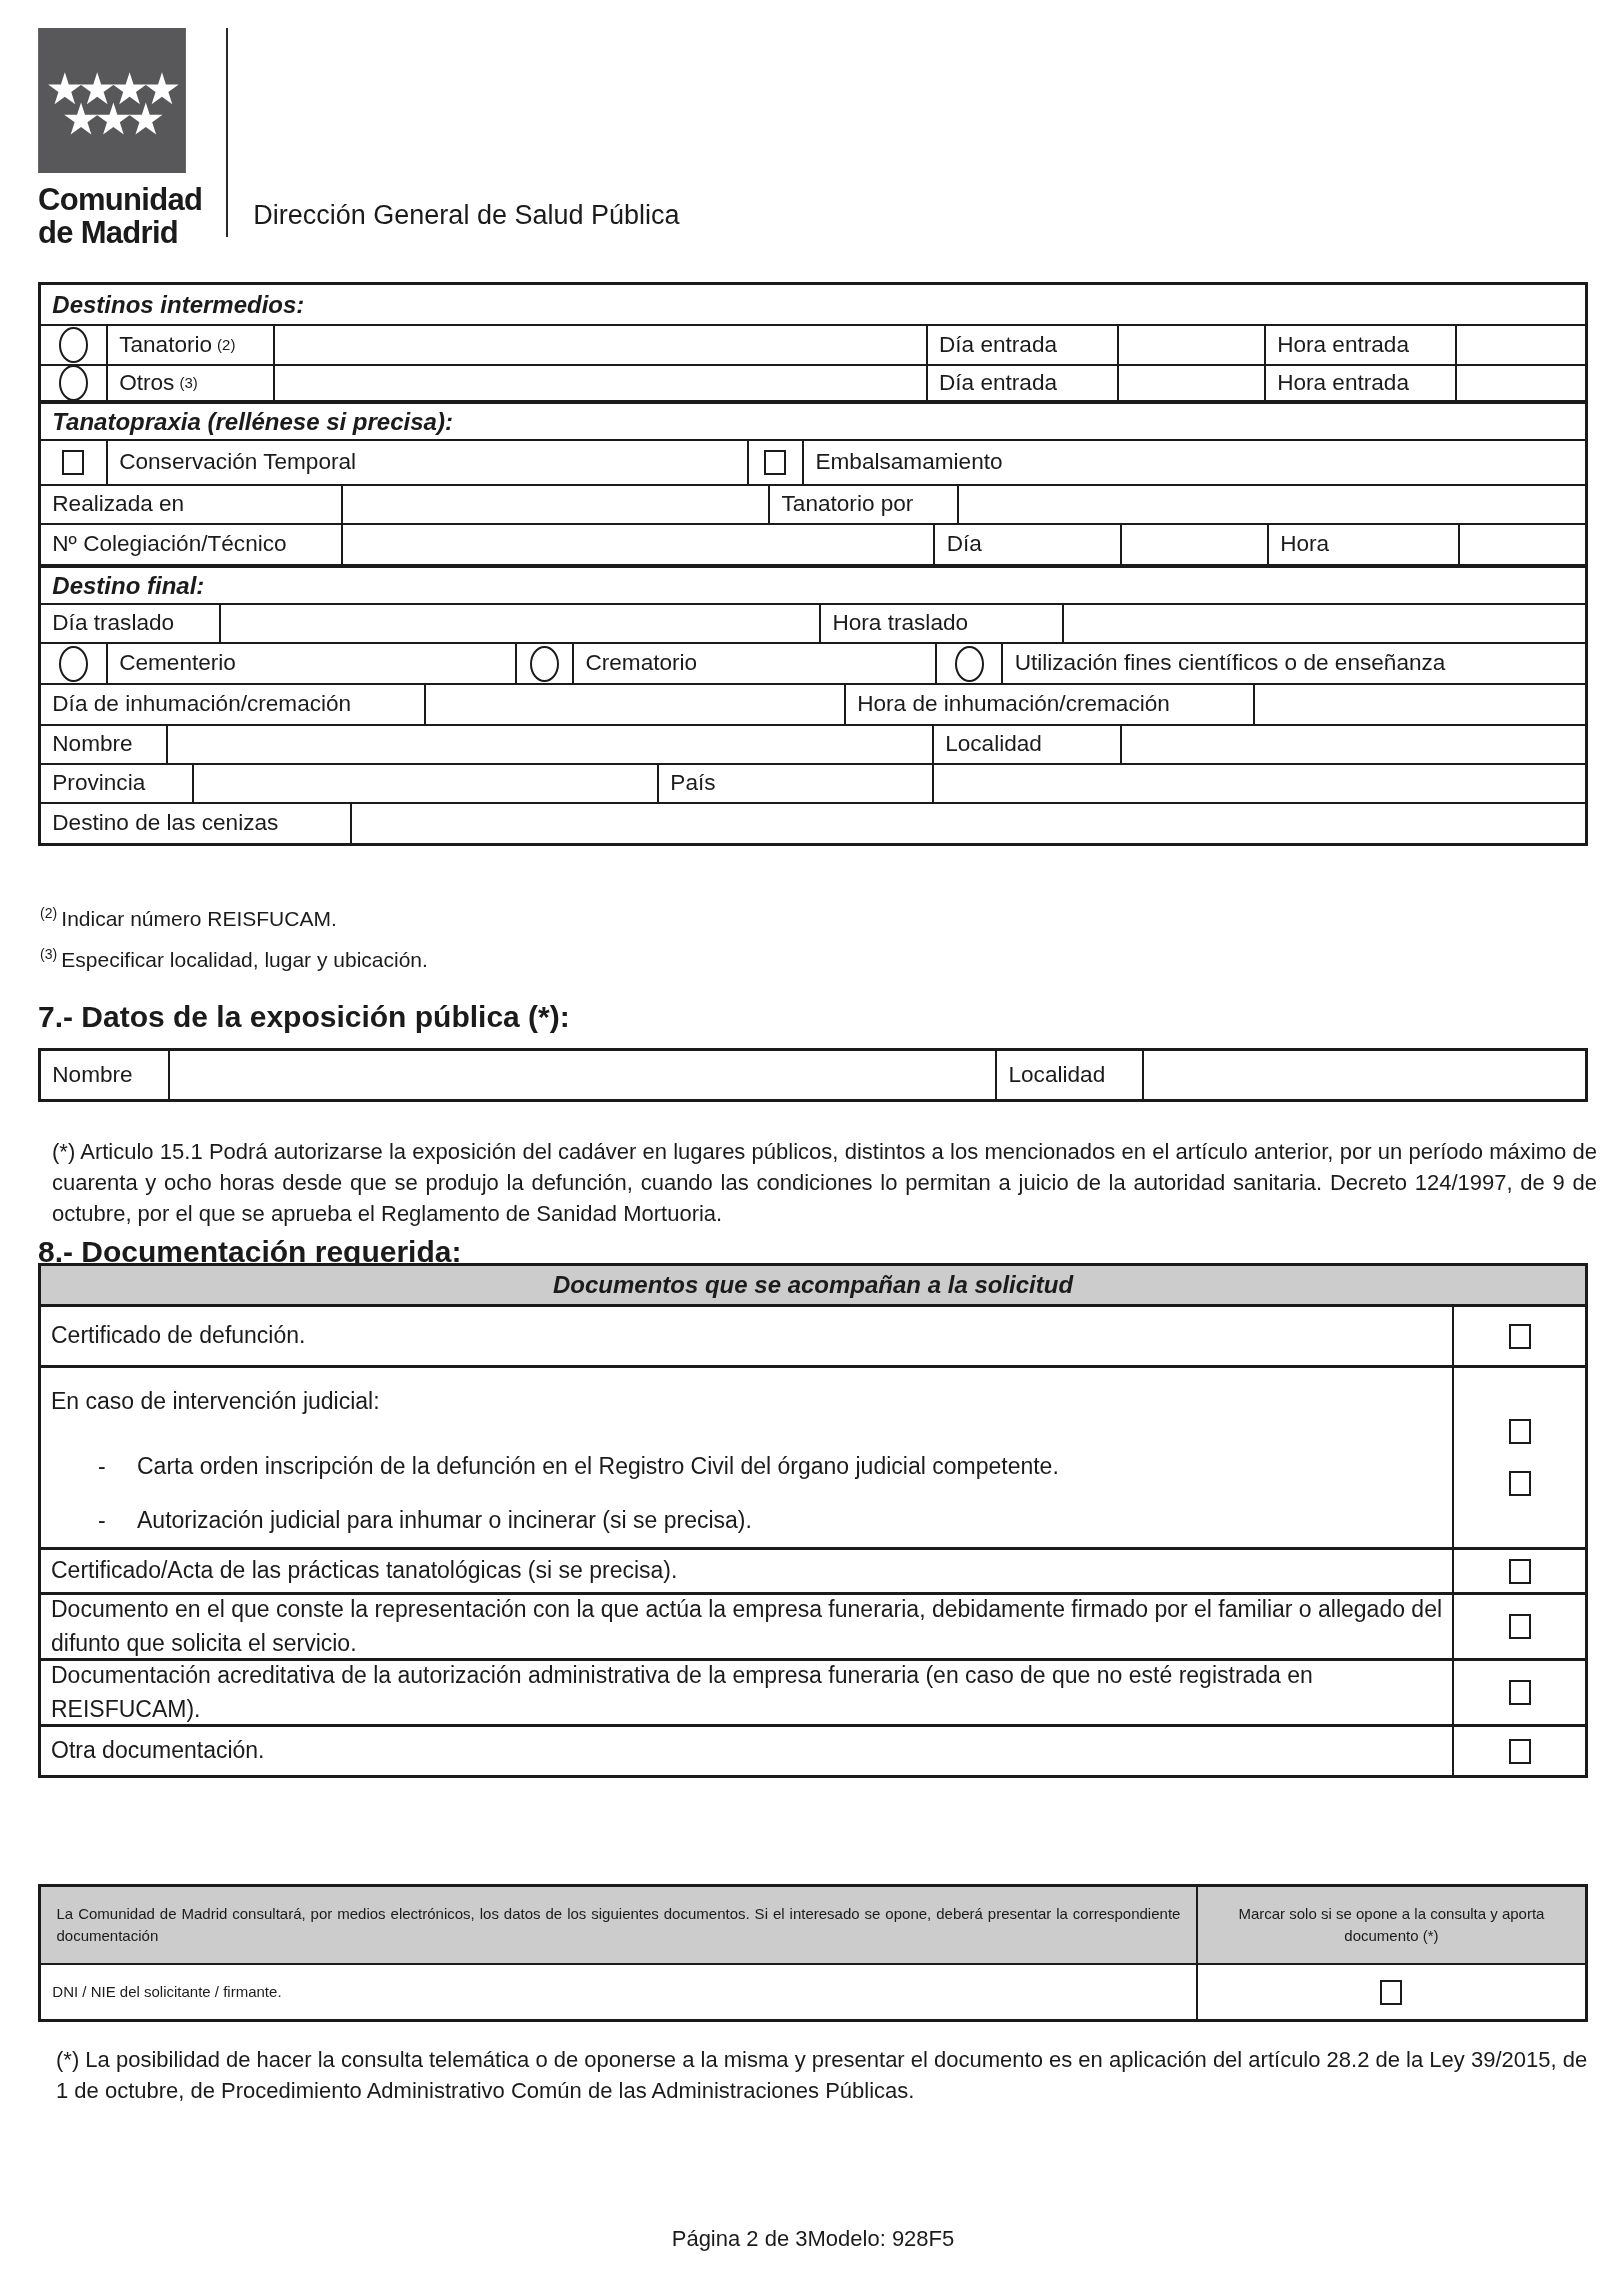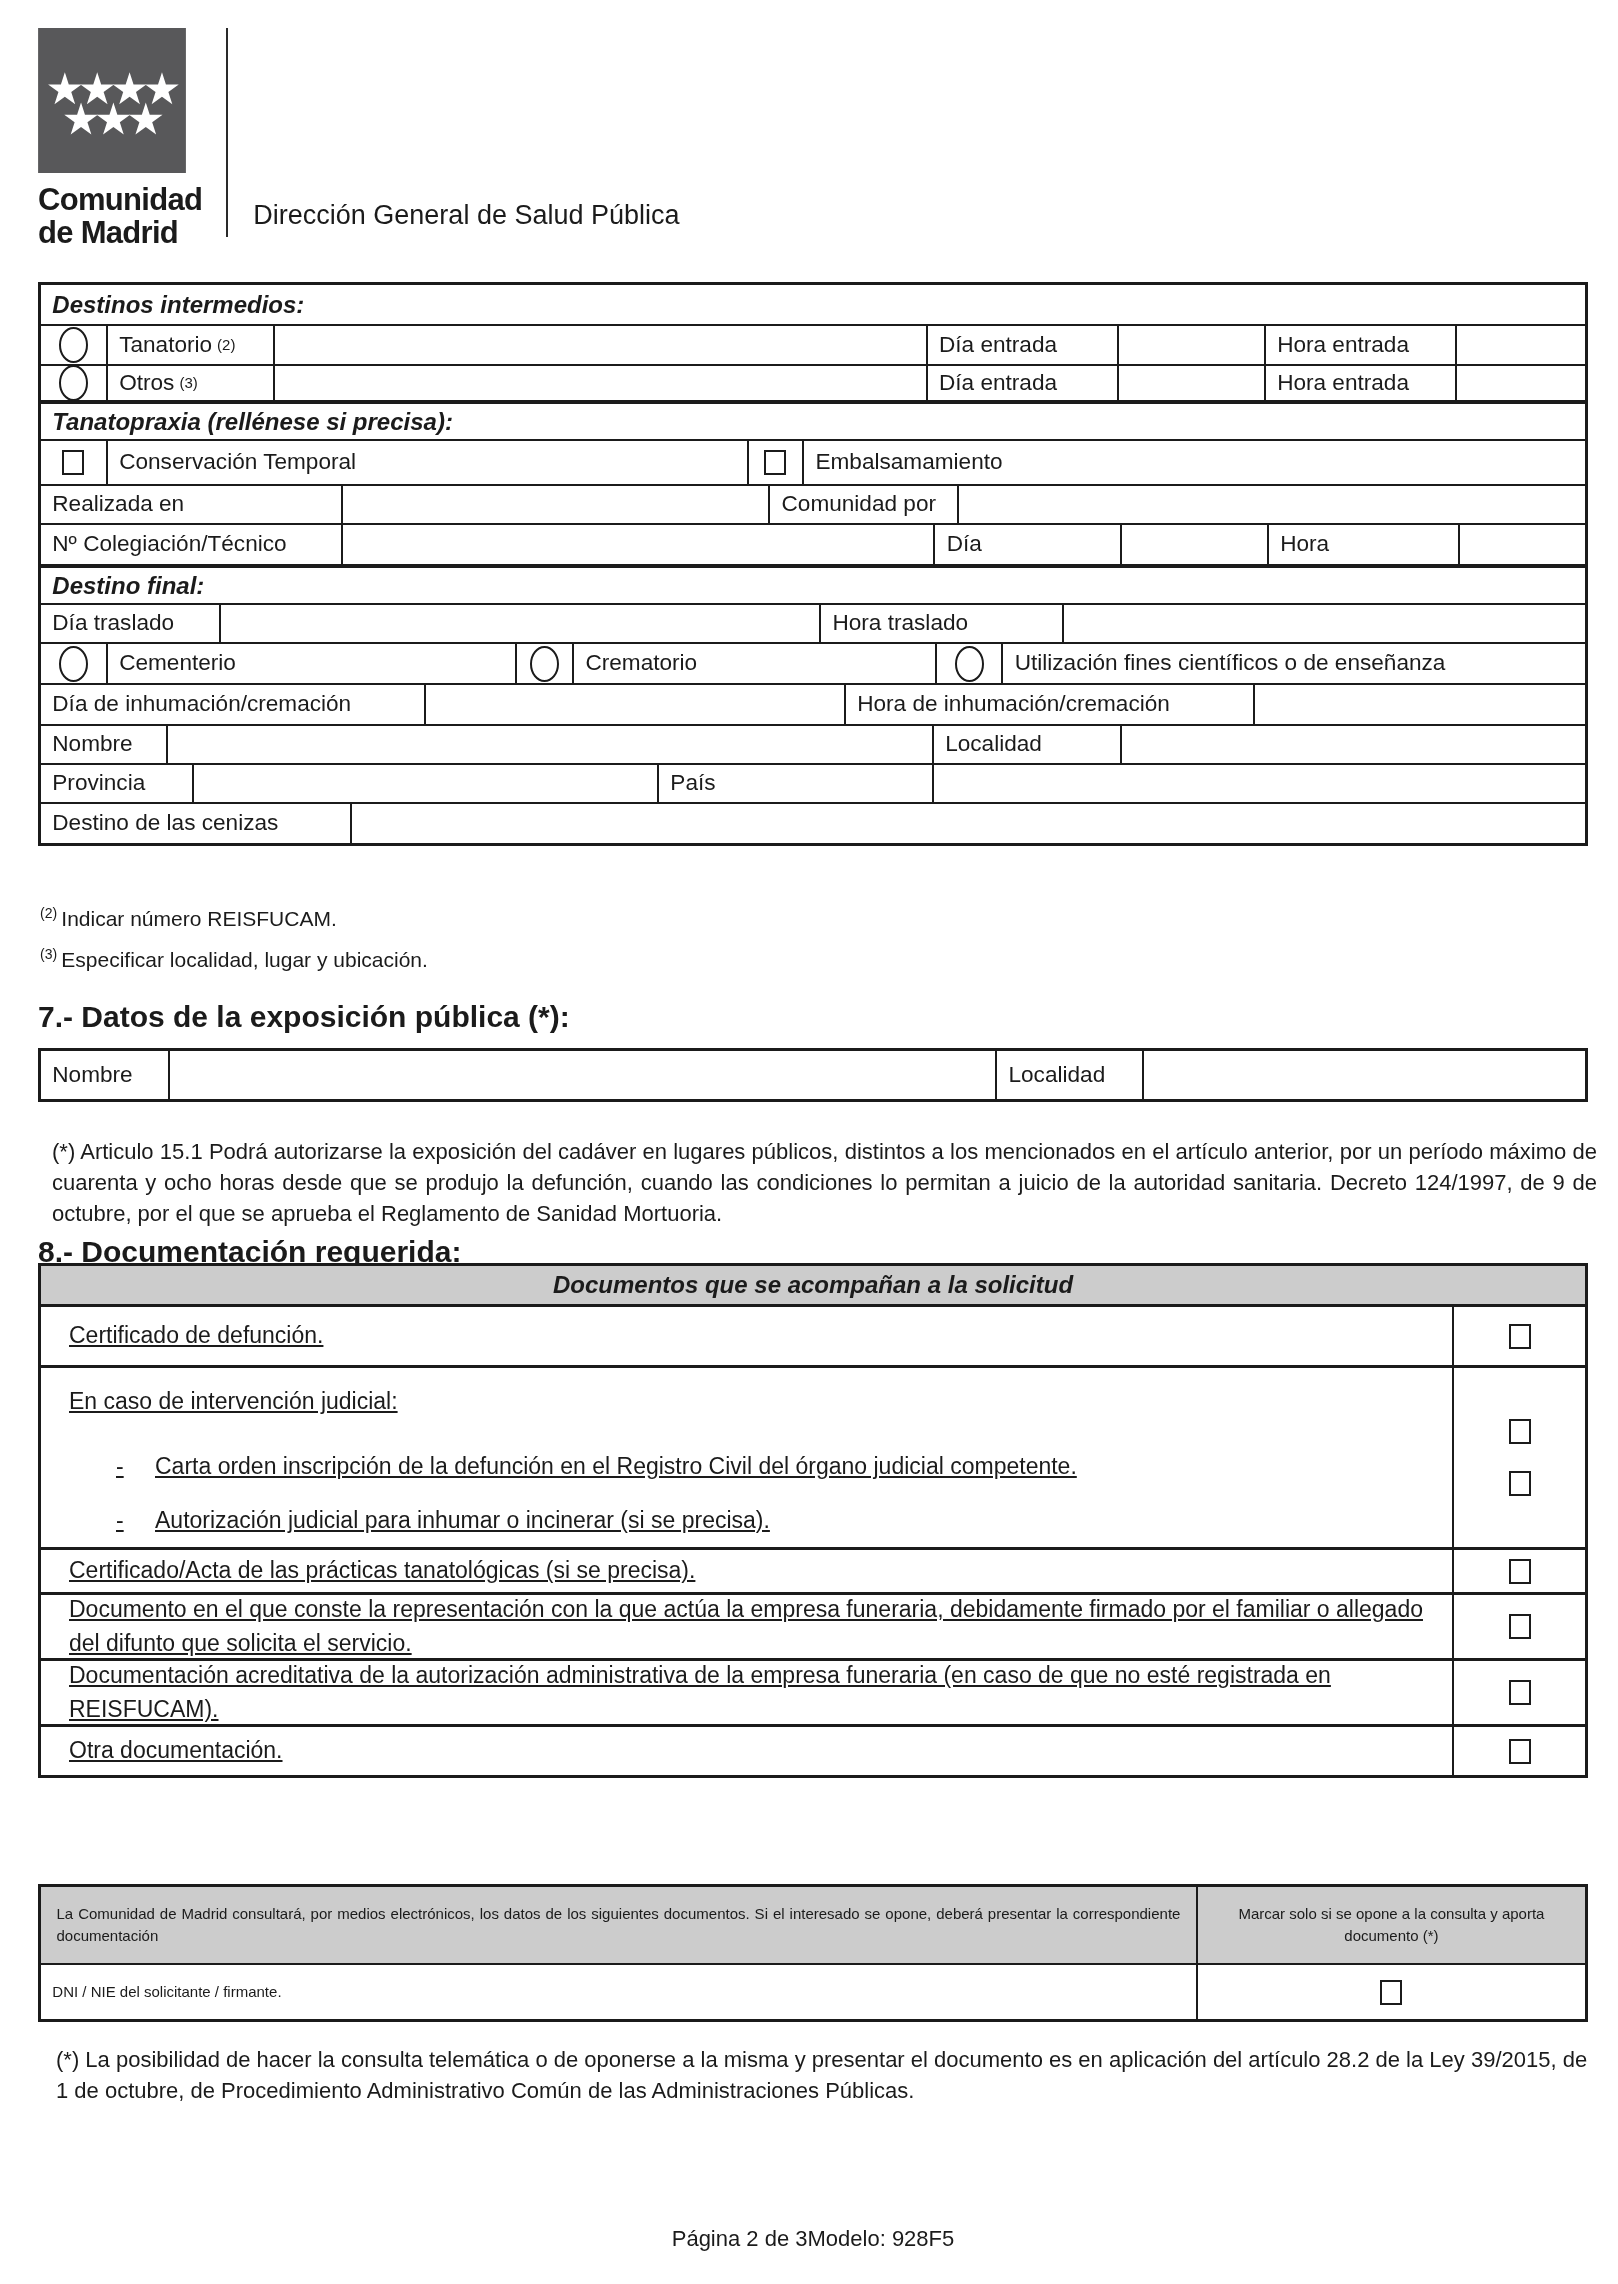--- a/index.html
+++ b/index.html
@@ -34,21 +34,21 @@
 
   
   .bighdr { font-weight:bold; font-size:30px; }
   .note { font-size:22px; line-height:1.42; text-align:justify;margin-left:14px; }
   .fn { font-size:21px; }
   .fn sup { font-size:14px; margin-right:4.2px; }
 
   
   .doc .trow { border-top-width:3.5px; }
   .dochdr { background:#cccccc; }
-  .doc-item { padding:10px 28px; font-size:23px; line-height:1.45;text-decoration:underline; }
+  .doc-item { padding:10px 10px; font-size:23px; line-height:1.45; }
   .doc-multi { flex-direction:column; align-items:flex-start; justify-content:flex-start; padding-top:17px; }
   .doc-sub { display:flex; margin-left:47px; font-size:23px; }
   .doc-sub .dash { width:39px; flex:none; }
   .chk-stack { flex-direction:column; justify-content:flex-end; align-items:center; padding-bottom:12.7px; gap:27px; }
 
   
   .cons .tc { border-left-width:2.8px; font-size:15px; }
   .conshdr { background:#cccccc; }
   .cons-left-text { width:100%; text-align:justify; line-height:1.5; }
   .cons-right-text { width:100%; text-align:center; line-height:1.5; }
@@ -135,21 +135,21 @@
       <div class="tc" style="width:41.5%">Conservación Temporal</div>
       <div class="tc ctr" style="width:3.6%">
           <span class="chk"></span>
         </div>
       <div class="tc" style="width:50.7%">Embalsamamiento</div>
     </div>
 
     <div class="trow" style="height:39px">
       <div class="tc fc" style="width:19.4%">Realizada en</div>
       <div class="tc" style="width:27.7%"></div>
-      <div class="tc" style="width:12.2%">Comunidad por</div>
+      <div class="tc" style="width:12.2%">Tanatorio por</div>
       <div class="tc" style="width:40.7%"></div>
     </div>
 
     <div class="trow" style="height:41px">
       <div class="tc fc" style="width:19.4%">Nº Colegiación/Técnico</div>
       <div class="tc" style="width:38.4%"></div>
       <div class="tc" style="width:12.1%">Día</div>
       <div class="tc" style="width:9.5%"></div>
       <div class="tc" style="width:12.4%">Hora</div>
       <div class="tc" style="width:8.2%"></div>

